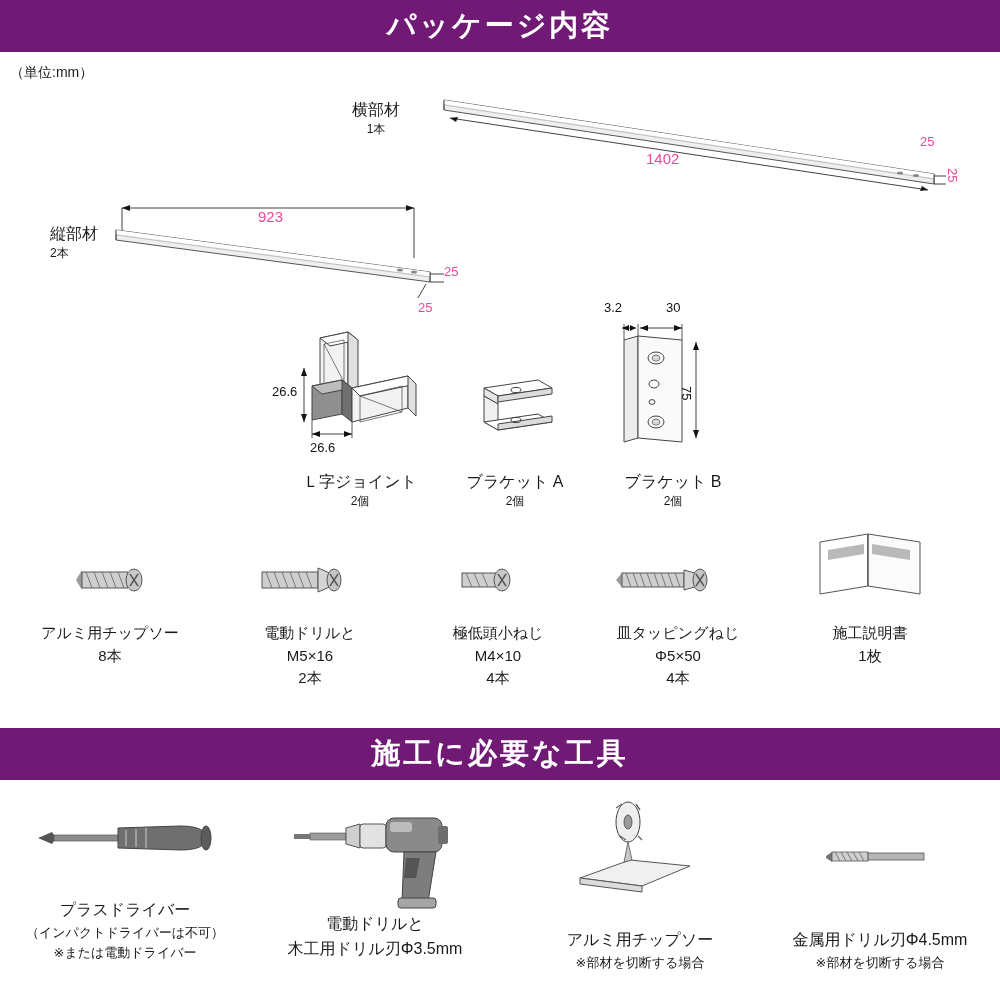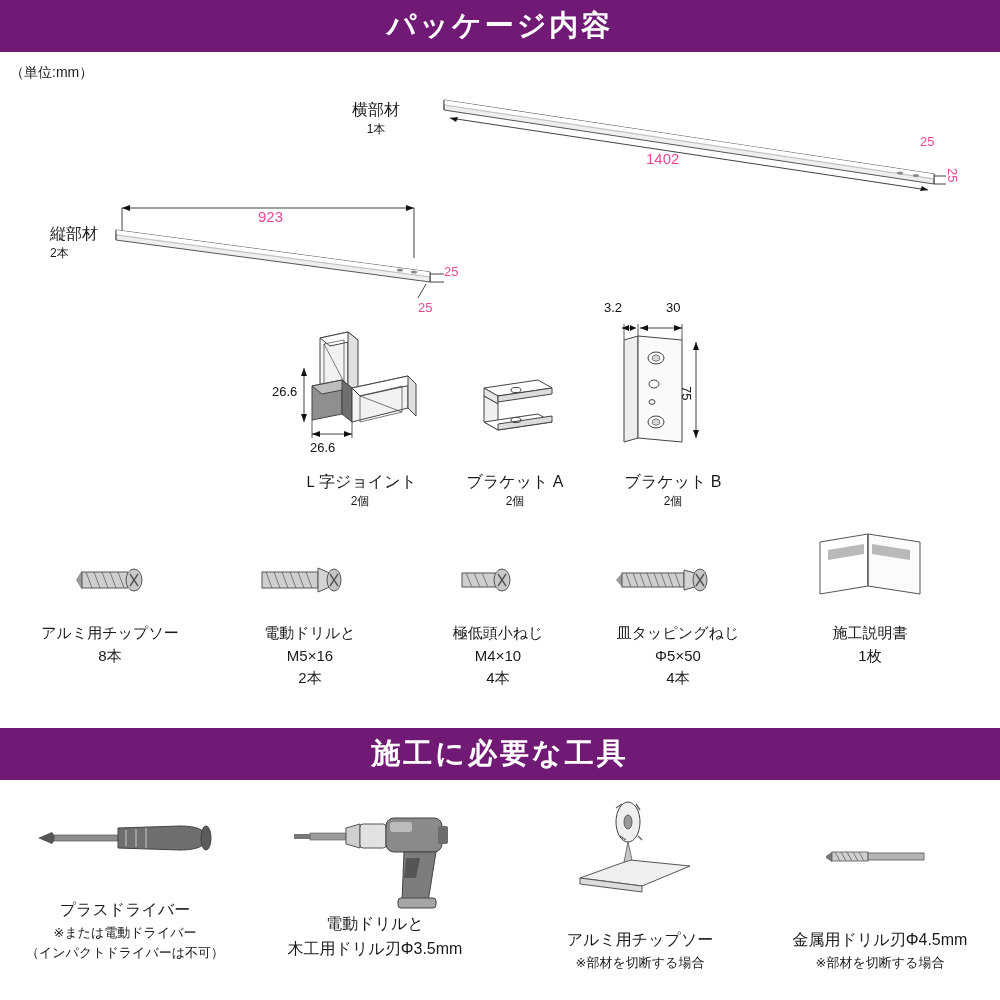--- a/index.html
+++ b/index.html
@@ -326,22 +326,22 @@
   <svg width="190" height="70" viewBox="0 0 190 70">
     <polygon points="8,26 22,20 26,26 22,32" fill="#555"></polygon>
     <rect x="24" y="23" width="64" height="6" fill="#8d8d8d" stroke="#555" stroke-width="0.7"></rect>
     <path d="M88 16 L150 14 Q176 14 176 26 Q176 38 150 38 L88 36 Z" fill="#6f6f6f" stroke="#444" stroke-width="1"></path>
     <path d="M96 18 L96 34 M106 17 L106 35 M116 16 L116 36" stroke="#9e9e9e" stroke-width="2"></path>
     <ellipse cx="176" cy="26" rx="5" ry="12" fill="#5c5c5c" stroke="#444" stroke-width="1"></ellipse>
   </svg>
 </div>
 <div class="tool-cap" style="left:0px;top:898px;width:250px;">
   <div>プラスドライバー</div>
+  <div class="small">（インパクトドライバーは不可）</div>
   <div class="small">※または電動ドライバー</div>
-  <div class="small">（インパクトドライバーは不可）</div>
 </div>
 
 <div class="svgwrap" style="left:286px;top:806px;">
   <svg width="180" height="110" viewBox="0 0 180 110">
     <rect x="8" y="28" width="16" height="5" fill="#777"></rect>
     <rect x="24" y="27" width="36" height="7" fill="#9b9b9b" stroke="#555" stroke-width="0.6"></rect>
     <polygon points="60,22 74,18 74,42 60,38" fill="#cfcfcf" stroke="#555" stroke-width="1"></polygon>
     <rect x="74" y="18" width="26" height="24" rx="3" fill="#e2e2e2" stroke="#555" stroke-width="1"></rect>
     <rect x="100" y="12" width="56" height="34" rx="8" fill="#8a8a8a" stroke="#444" stroke-width="1"></rect>
     <rect x="104" y="16" width="22" height="10" rx="3" fill="#bcbcbc"></rect>

